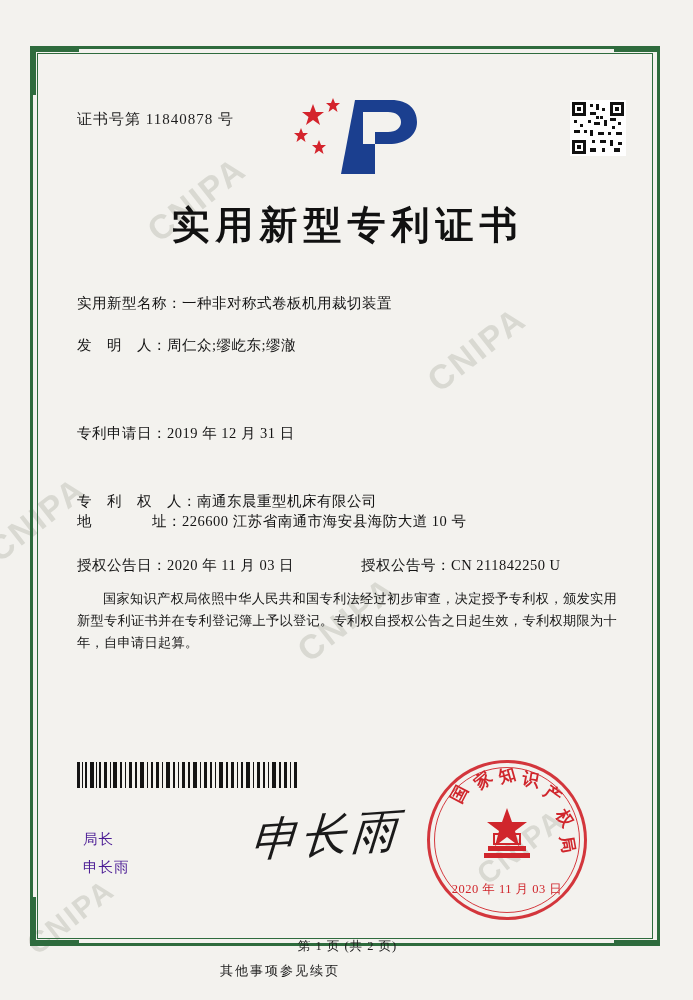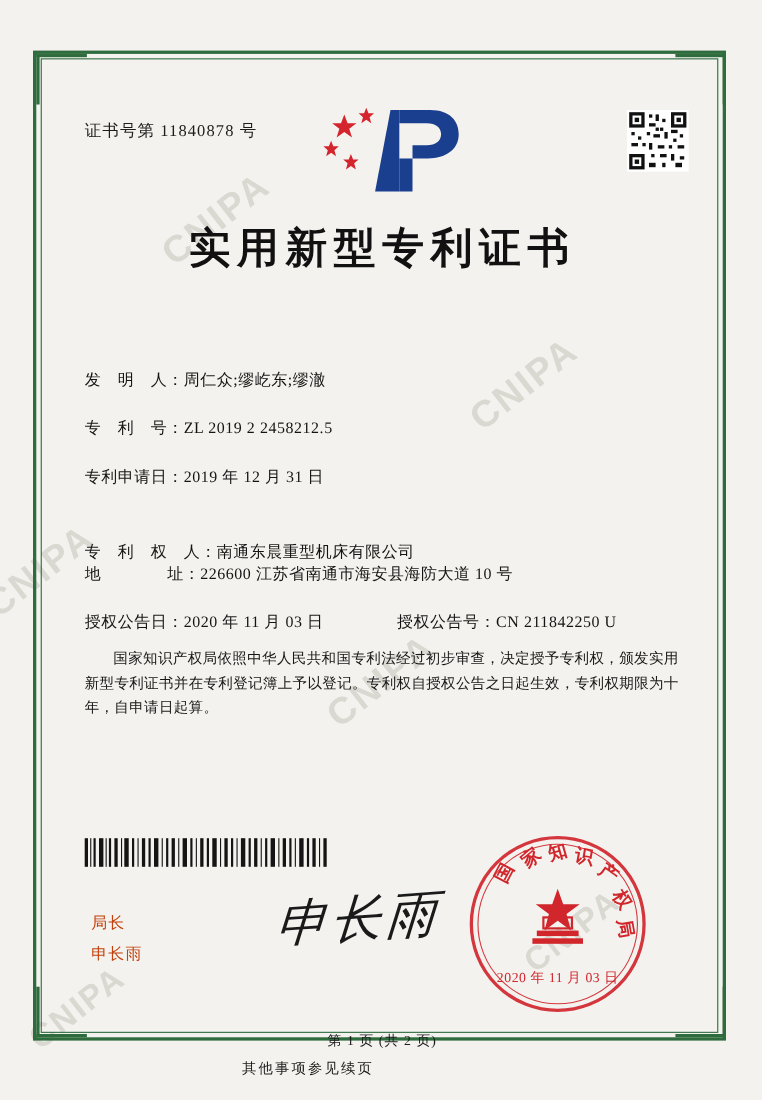--- a/index.html
+++ b/index.html
@@ -149,21 +149,21 @@
     position: absolute;
     left: 22px; top: 692px;
     width: 222px; height: 26px;
   }
   #barcode i { position: absolute; top: 0; height: 26px; background: #141414; }
 
   .sig-label {
     position: absolute;
     left: 28px;
     font-size: 14.5px;
-    color: #c2410c;
+    color: #4c1d95;
     letter-spacing: 1px;
   }
   .sig-l1 { top: 760px; }
   .sig-l2 { top: 788px; }
 
   #handwriting {
     position: absolute;
     left: 196px; top: 735px;
     font-size: 46px;
     font-family: "DejaVu Serif", serif;
@@ -306,25 +306,25 @@
       <div class="qcell" style="left:40px;top:40px;width:3px;height:6px;"></div>
       <div class="qcell" style="left:48px;top:42px;width:4px;height:3px;"></div>
       <div class="qcell" style="left:20px;top:48px;width:6px;height:4px;"></div>
       <div class="qcell" style="left:32px;top:48px;width:3px;height:4px;"></div>
       <div class="qcell" style="left:44px;top:48px;width:6px;height:4px;"></div>
       <div class="qcell" style="left:26px;top:16px;width:3px;height:3px;"></div>
     </div>
 
     <div class="title">实用新型专利证书</div>
 
+    <div class="field f1">
+      <span class="lbl">实用新型名称：</span><span class="val">一种非对称式卷板机用裁切装置</span>
+    </div>
     <div class="field f2">
       <span class="lbl">发　明　人：</span><span class="val">周仁众;缪屹东;缪澈</span>
-    </div>
-    <div class="field f3">
-      <span class="lbl">专　利　号：</span><span class="val">ZL 2019 2 2458212.5</span>
     </div>
     <div class="field f4">
       <span class="lbl">专利申请日：</span><span class="val">2019 年 12 月 31 日</span>
     </div>
     <div class="field f5">
       <span class="lbl">专　利　权　人：</span><span class="val">南通东晨重型机床有限公司</span>
     </div>
     <div class="field f6">
       <span class="lbl">地　　　　址：</span><span class="val">226600 江苏省南通市海安县海防大道 10 号</span>
     </div>

